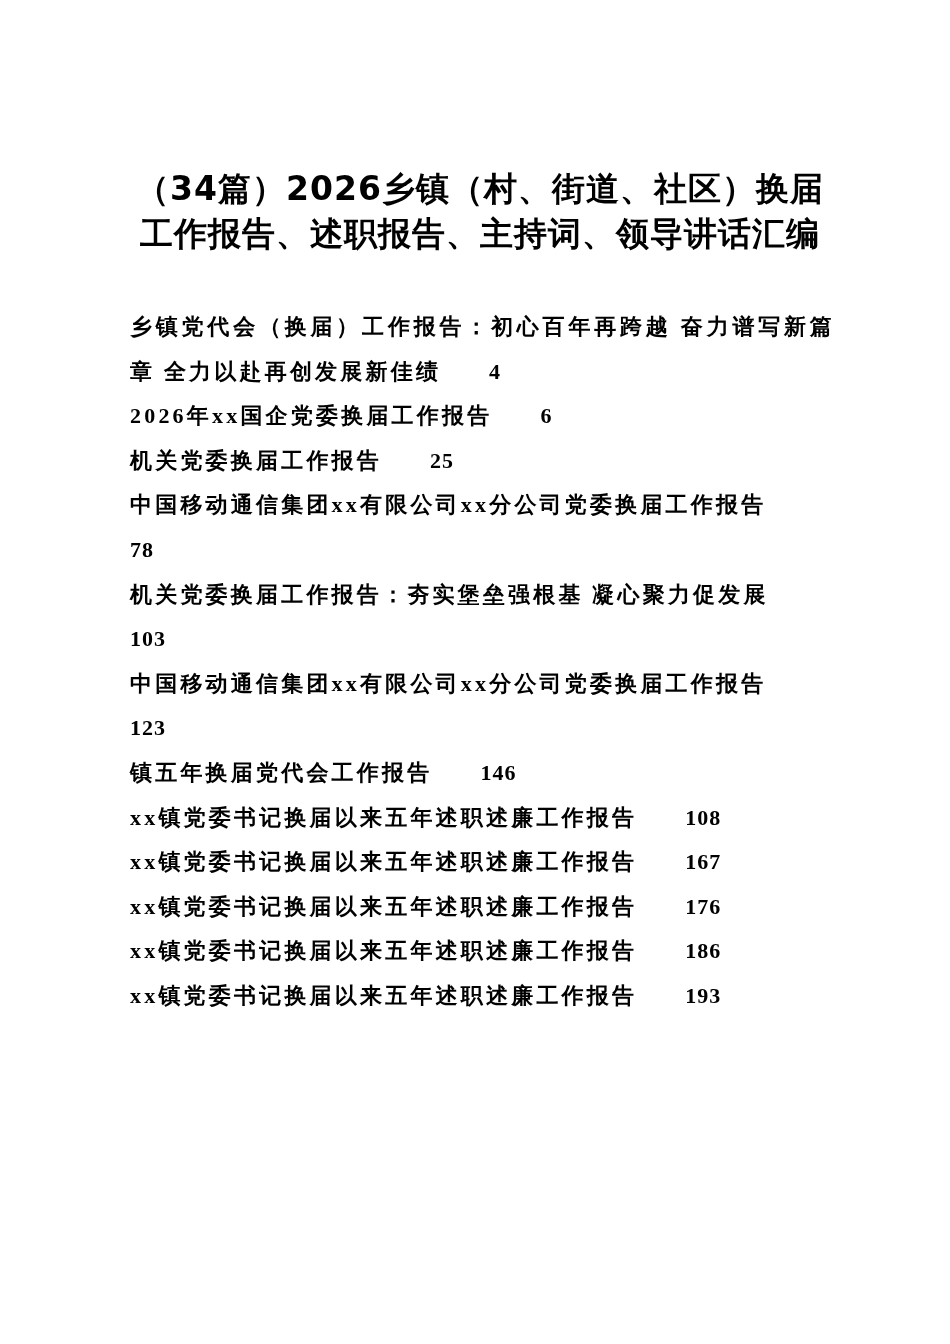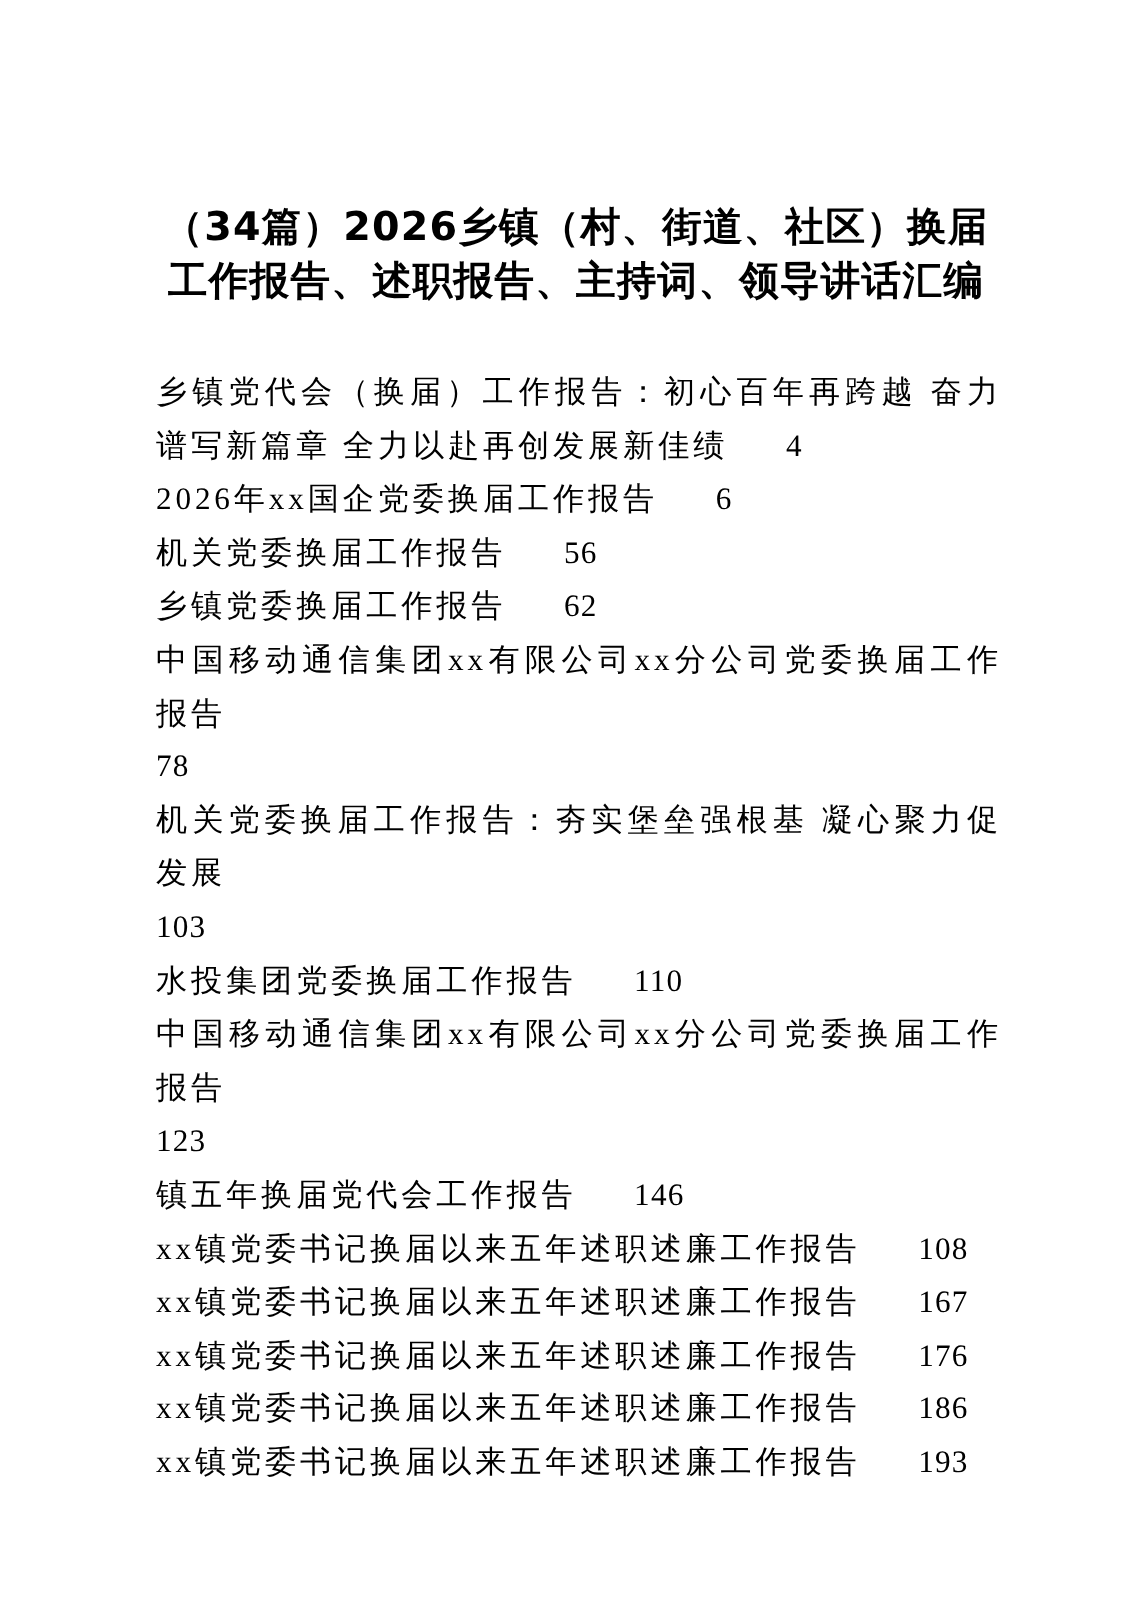--- a/index.html
+++ b/index.html
@@ -41,23 +41,24 @@
       white-space: nowrap;
     }
     .toc {
       position: absolute;
       left: 130px;
       top: 305px;
       width: 705px;
       margin: 0;
       padding: 0;
       list-style: none;
-      font-size: 26px;
+      font-size: 22px;
       line-height: 44.6px;
       letter-spacing: 3.2px;
+      font-weight: bold;
     }
     .toc-entry {
       display: block;
       margin: 0;
       padding: 0;
       cursor: pointer;
       text-align: justify;
       text-align-last: left;
     }
     .toc-entry .entry-title {
@@ -84,33 +85,27 @@
   </h1>
 
   <ol class="toc">
     <li class="toc-entry">
       <span class="entry-title">乡镇党代会（换届）工作报告：初心百年再跨越 奋力谱写新篇章 全力以赴再创发展新佳绩</span><span class="entry-page">4</span>
     </li>
     <li class="toc-entry">
       <span class="entry-title">2026年xx国企党委换届工作报告</span><span class="entry-page">6</span>
     </li>
     <li class="toc-entry">
-      <span class="entry-title">机关党委换届工作报告</span><span class="entry-page">56</span>
-    </li>
-    <li class="toc-entry">
-      <span class="entry-title">乡镇党委换届工作报告</span><span class="entry-page">62</span>
+      <span class="entry-title">机关党委换届工作报告</span><span class="entry-page">25</span>
     </li>
     <li class="toc-entry wrap-page">
       <span class="entry-title">中国移动通信集团xx有限公司xx分公司党委换届工作报告</span><span class="entry-page">78</span>
     </li>
     <li class="toc-entry wrap-page">
       <span class="entry-title">机关党委换届工作报告：夯实堡垒强根基 凝心聚力促发展</span><span class="entry-page">103</span>
-    </li>
-    <li class="toc-entry">
-      <span class="entry-title">水投集团党委换届工作报告</span><span class="entry-page">110</span>
     </li>
     <li class="toc-entry wrap-page">
       <span class="entry-title">中国移动通信集团xx有限公司xx分公司党委换届工作报告</span><span class="entry-page">123</span>
     </li>
     <li class="toc-entry">
       <span class="entry-title">镇五年换届党代会工作报告</span><span class="entry-page">146</span>
     </li>
     <li class="toc-entry">
       <span class="entry-title">xx镇党委书记换届以来五年述职述廉工作报告</span><span class="entry-page">108</span>
     </li>

